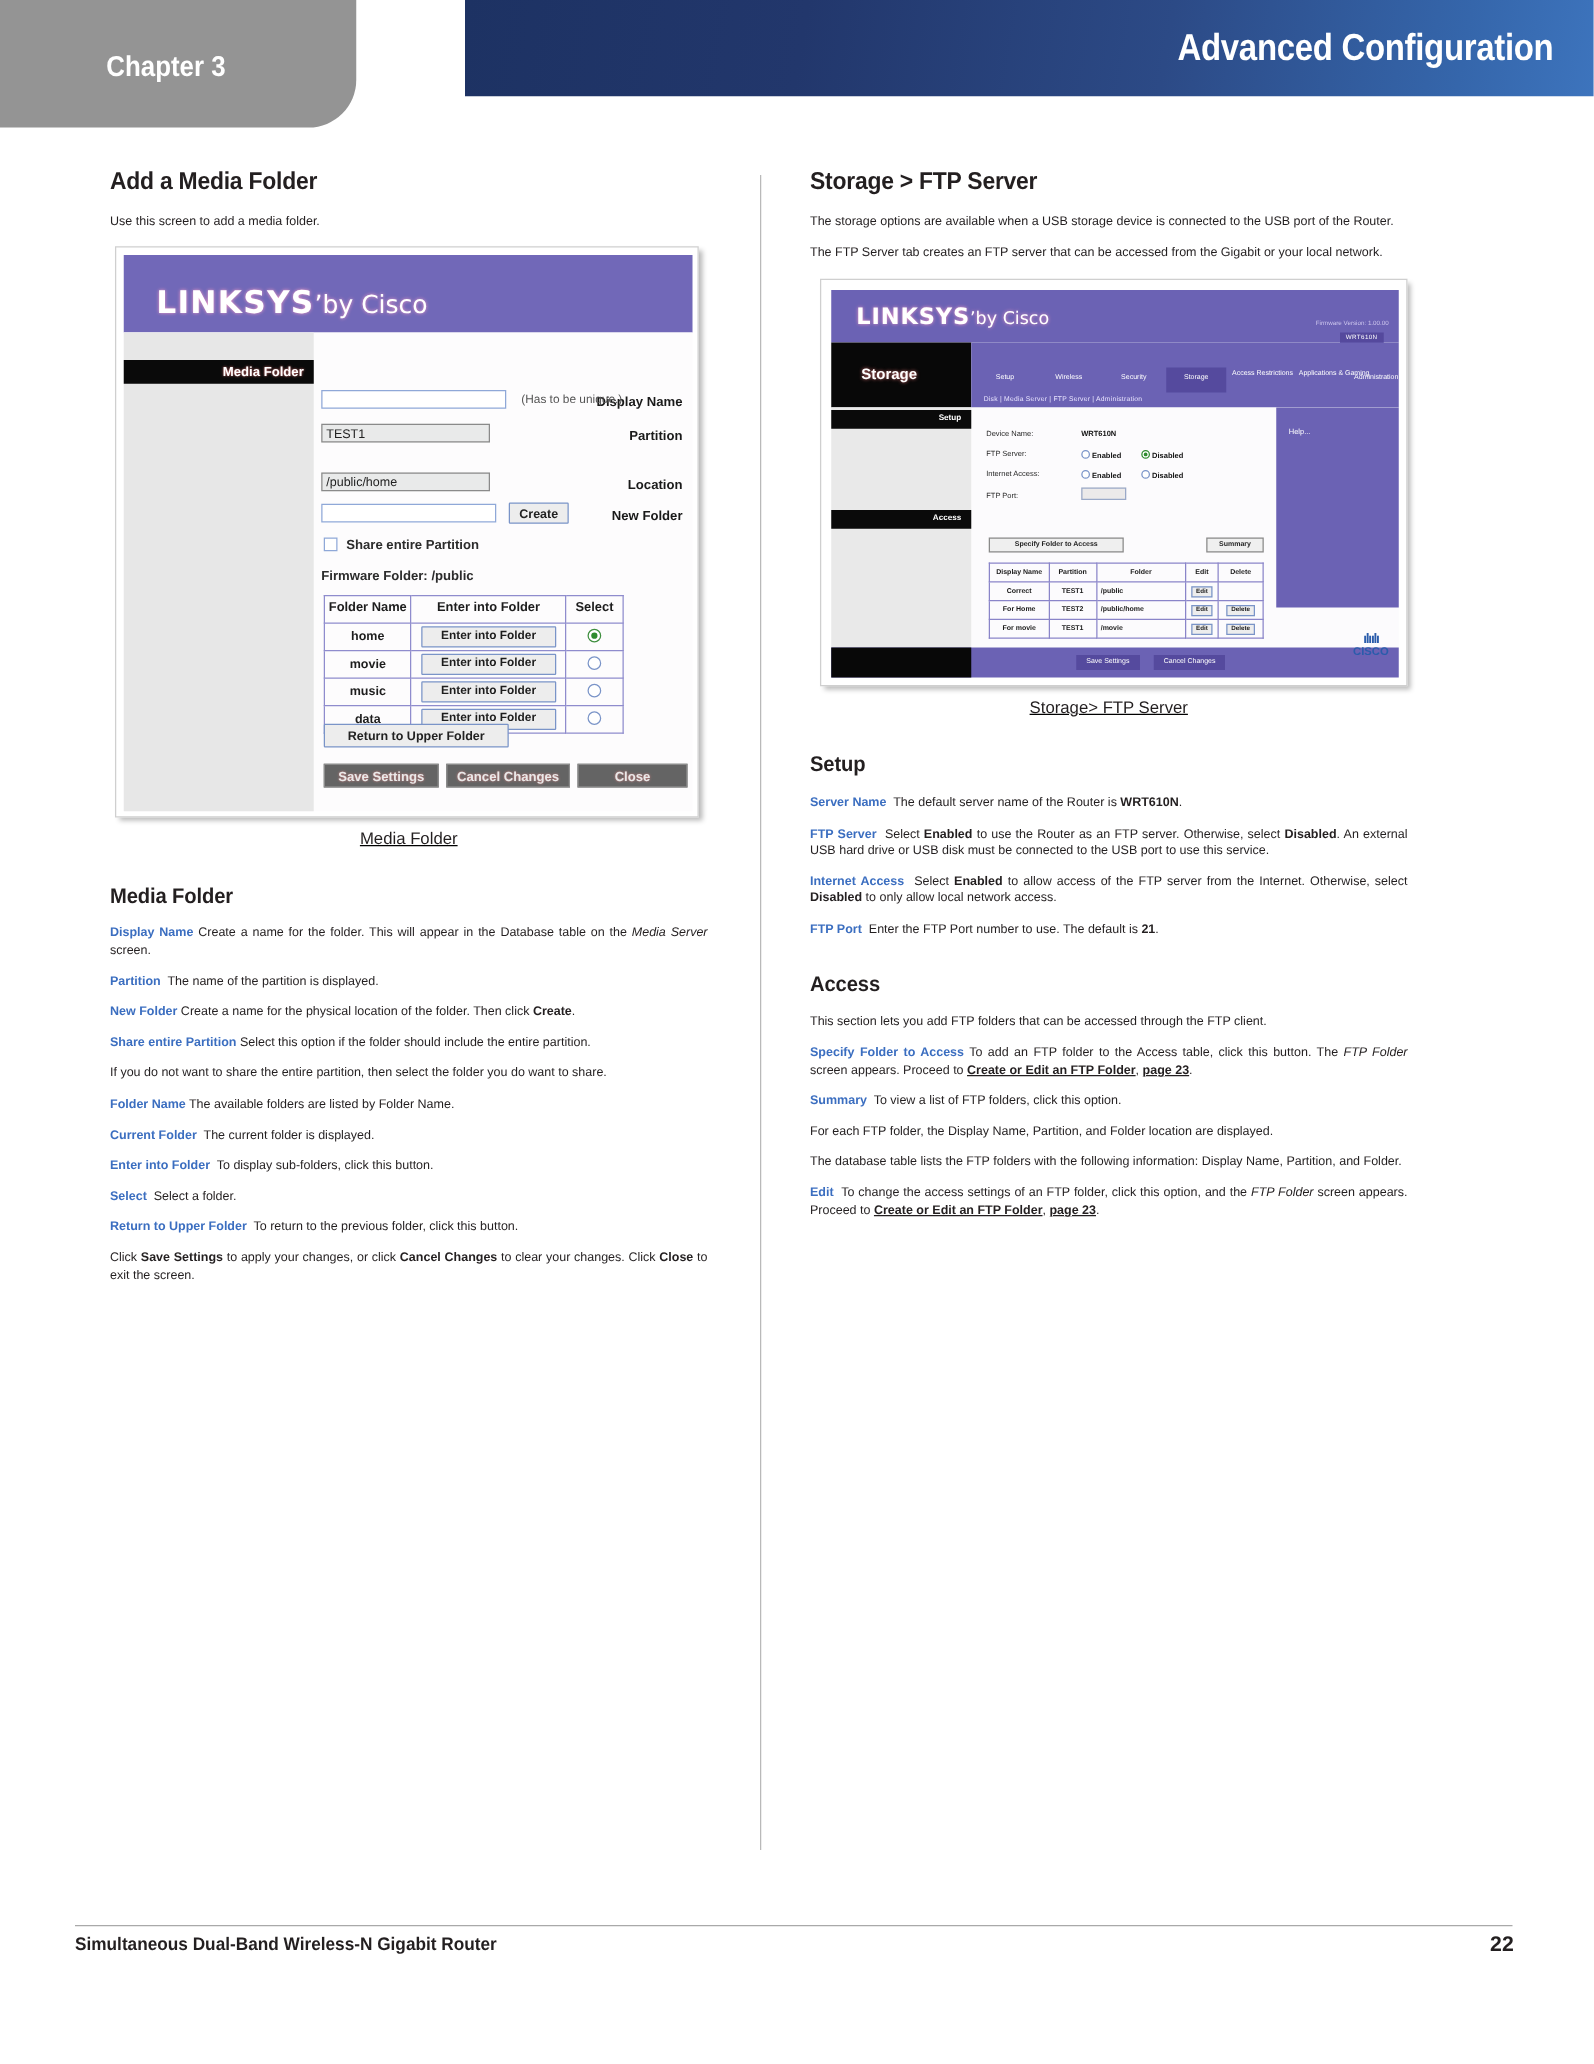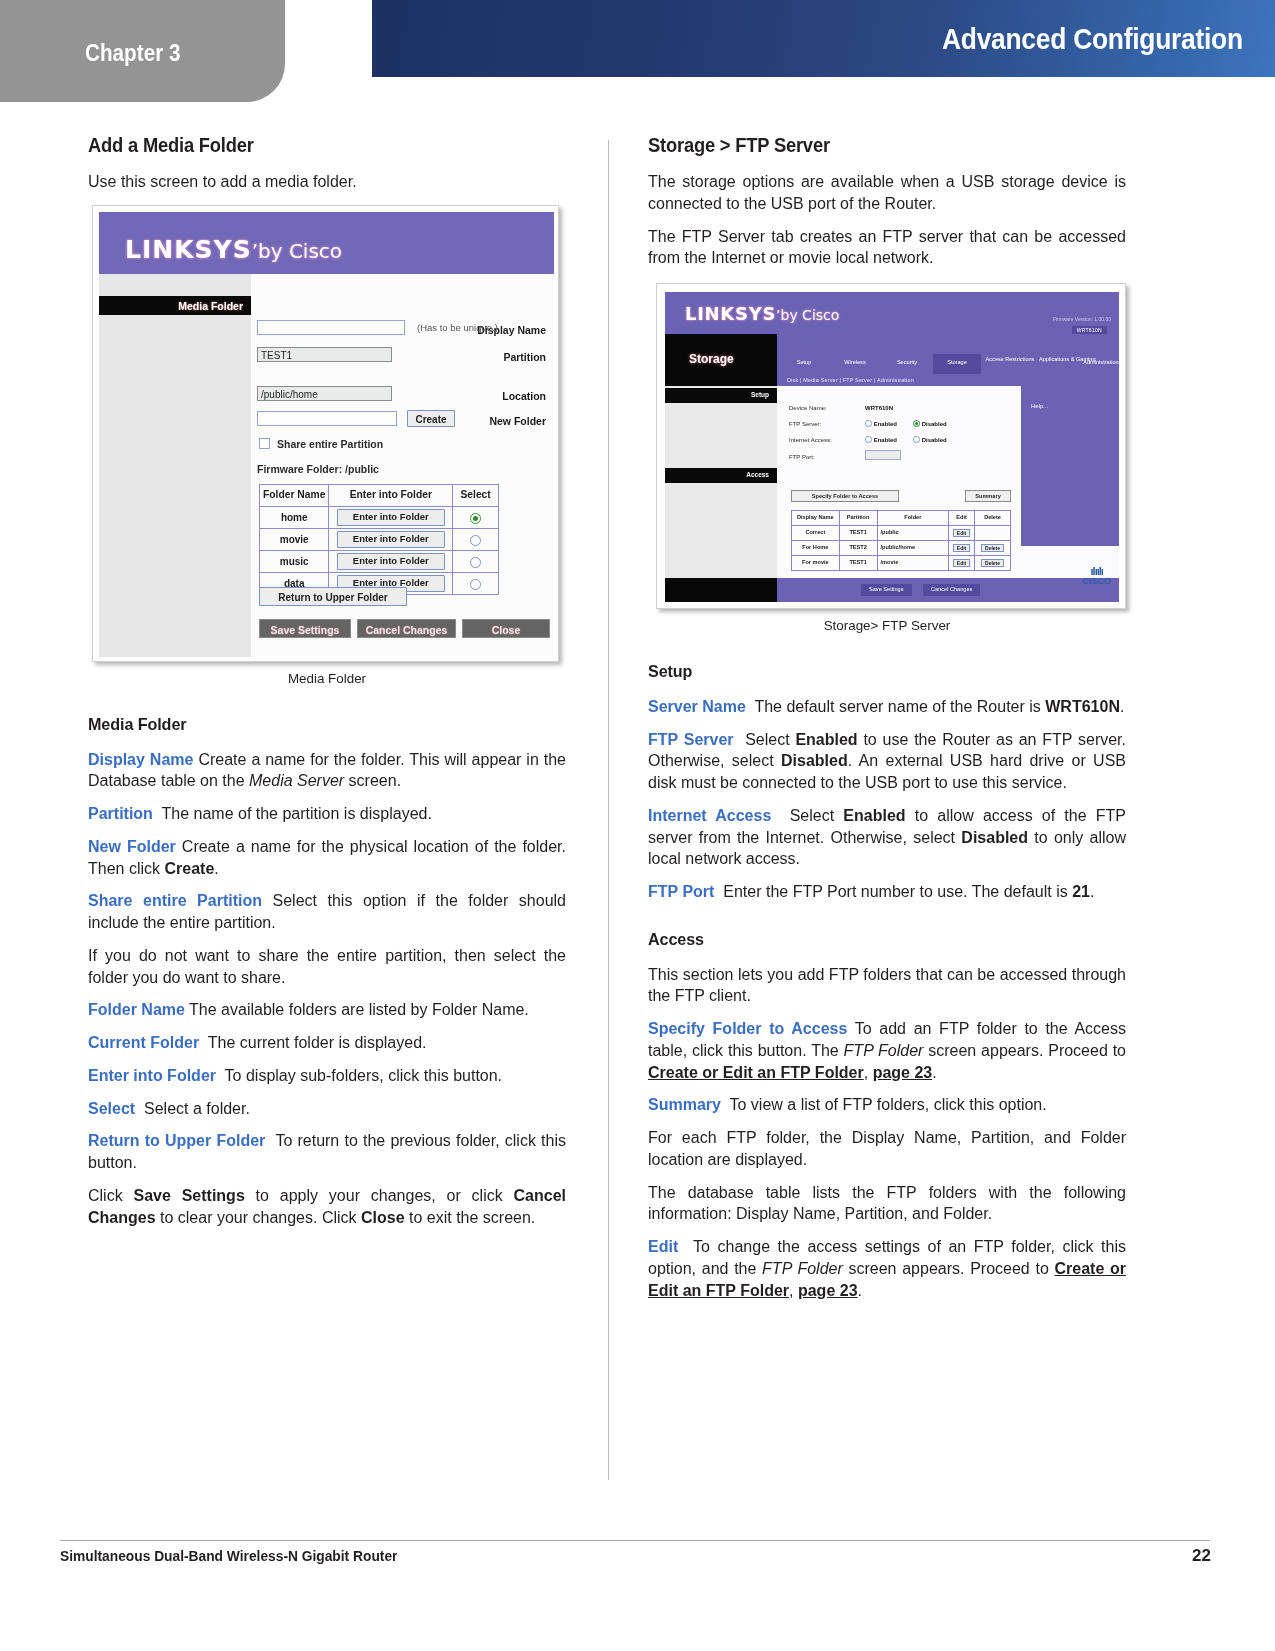--- a/index.html
+++ b/index.html
@@ -54,30 +54,30 @@
     letter-spacing:-0.2px; color:#231f20;
     transform:scaleX(0.94); transform-origin:left center;
   }
   h3.sub {
     font-size:17px; font-weight:bold; margin:26px 0 12px 0;
     color:#231f20; letter-spacing:-0.1px;
     transform:scaleX(0.95); transform-origin:left center;
   }
   p {
     margin:0 0 11px 0; text-align:justify;
-    color:#231f20; font-size:16px; line-height:1.36;
+    color:#231f20; font-size:10px; line-height:1.36;
   }
   p.last { margin-bottom:0; }
   .term { color:#3b6ec0; font-weight:bold; }
   b { font-weight:bold; }
   i { font-style:italic; }
   .xref { font-weight:bold; text-decoration:underline; }
 
   
-  figure { margin:0 0 6px 0; }
+  figure { margin:0 0 6px 0;text-decoration:underline; }
   .caption {
     text-align:center; font-size:13.4px; color:#231f20;
     margin-top:8px; margin-bottom:4px;
   }
 
   .shot {
     position:relative; background:#fff;
     border:1px solid #cfcfcf;
     box-shadow:3px 3px 4px rgba(0,0,0,0.28);
     overflow:hidden;
@@ -402,21 +402,21 @@
   <p><span class="term">Return to Upper Folder</span>&nbsp; To return to the previous folder, click this button.</p>
 
   <p>Click <b>Save Settings</b> to apply your changes, or click <b>Cancel Changes</b> to clear your changes. Click <b>Close</b> to exit the screen.</p>
 
 </div>
 
 <div class="col col-right">
 
   <h2 class="sec">Storage &gt; FTP Server</h2>
   <p>The storage options are available when a USB storage device is connected to the USB port of the Router.</p>
-  <p>The FTP Server tab creates an FTP server that can be accessed from the Internet or movie local network.</p>
+  <p>The FTP Server tab creates an FTP server that can be accessed from the Gigabit or your local network.</p>
 
   <figure>
     <div class="shot shot-ftp">
 
       <div class="ftp-brand">
         <div class="ftp-logo">LINKSYS<small>’by Cisco</small></div>
         <div class="ftp-fw">Firmware Version: 1.00.00</div>
         <div class="ftp-devbtn">WRT610N</div>
       </div>
 

